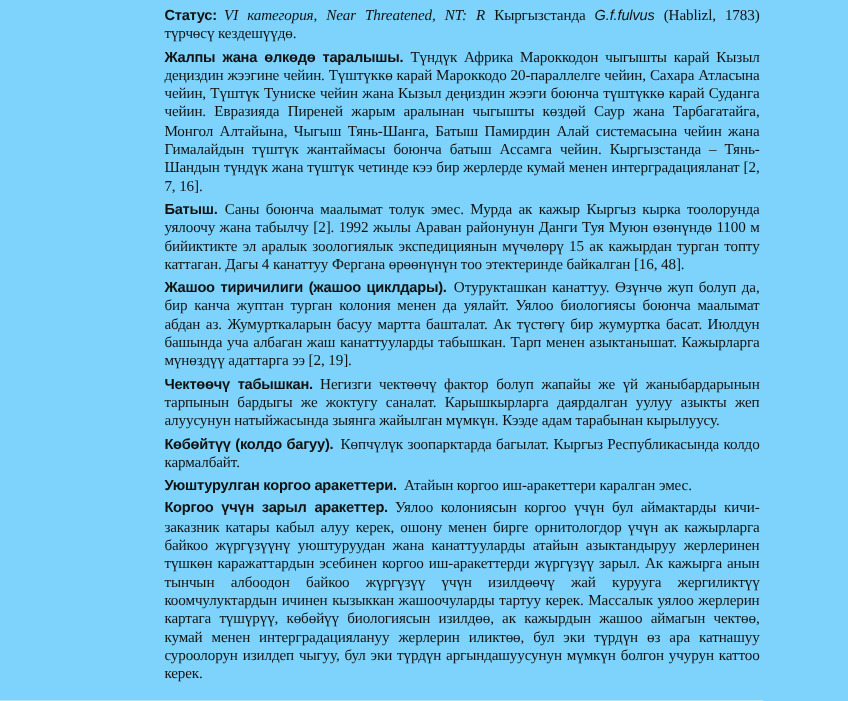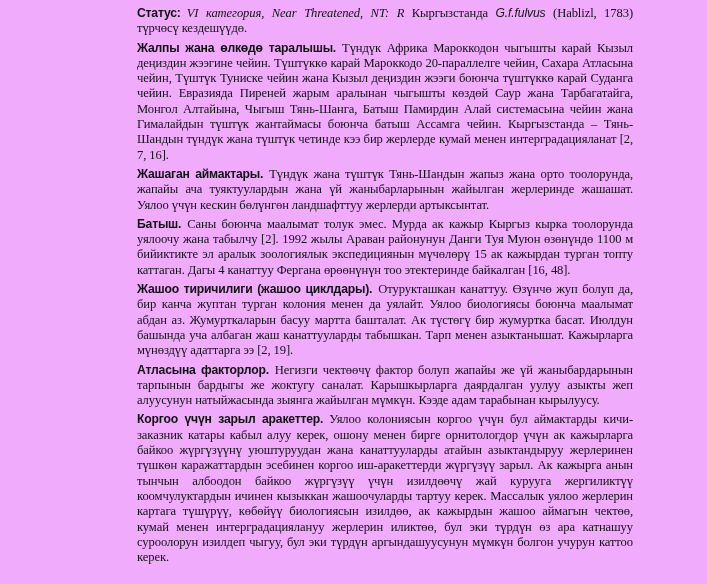--- a/index.html
+++ b/index.html
@@ -4,21 +4,21 @@
 <style>
   html, body {
     margin: 0;
     padding: 0;
     background: #ffffff;
   }
   .page {
     position: relative;
     width: 707px;
     height: 584px;
-    background: #f0abfc;
+    background: #7dd3fc;
     overflow: hidden;
     color: #121212;
     font-family: "Liberation Serif", serif;
   }
   .content {
     position: absolute;
     left: 137px;
     top: 6px;
     width: 496px;
   }
@@ -49,26 +49,27 @@
 </head>
 <body>
 
 <div class="page">
   <div class="content">
 
     <p class="para"><span class="heading">Статус:</span><span class="italic-serif">VI категория, Near Threatened, NT: R</span><span> Кыргызстанда </span><span class="sci-name">G.f.fulvus</span><span> (Hablizl, 1783) түрчөсү кездешүүдө.</span></p>
 
     <p class="para"><span class="heading">Жалпы жана өлкөдө таралышы.</span><span>Түндүк Африка Мароккодон чыгышты карай Кызыл деңиздин жээгине чейин. Түштүккө карай Мароккодо 20-параллелге чейин, Сахара Атласына чейин, Түштүк Туниске чейин жана Кызыл деңиздин жээги боюнча түштүккө карай Суданга чейин. Евразияда Пиреней жарым аралынан чыгышты көздөй Саур жана Тарбагатайга, Монгол Алтайына, Чыгыш Тянь-Шанга, Батыш Памирдин Алай системасына чейин жана Гималайдын түштүк жантаймасы боюнча батыш Ассамга чейин. Кыргызстанда – Тянь-Шандын түндүк жана түштүк четинде кээ бир жерлерде кумай менен интерградацияланат [2, 7, 16].</span></p>
 
-    <p class="para"><span class="heading">Жашаган аймактары.</span><span>Түндүк жана түштүк Тянь-Шандын жапыз жана орто тоолорунда, жапайы ача туяктуулардын жана үй жаныбарларынын жайылган жерлеринде жашашат. Уялоо үчүн кескин бөлүнгөн ландшафттуу жерлерди артыксынтат.</span></p>
 
     <p class="para"><span class="heading">Батыш.</span><span>Саны боюнча маалымат толук эмес. Мурда ак кажыр Кыргыз кырка тоолорунда уялоочу жана табылчу [2]. 1992 жылы Араван районунун Данги Туя Муюн өзөнүндө 1100 м бийиктикте эл аралык зоологиялык экспедициянын мүчөлөрү 15 ак кажырдан турган топту каттаган. Дагы 4 канаттуу Фергана өрөөнүнүн тоо этектеринде байкалган [16, 48].</span></p>
 
     <p class="para"><span class="heading">Жашоо тиричилиги (жашоо циклдары).</span><span>Отурукташкан канаттуу. Өзүнчө жуп болуп да, бир канча жуптан турган колония менен да уялайт. Уялоо биологиясы боюнча маалымат абдан аз. Жумурткаларын басуу мартта башталат. Ак түстөгү бир жумуртка басат. Июлдун башында уча албаган жаш канаттууларды табышкан. Тарп менен азыктанышат. Кажырларга мүнөздүү адаттарга ээ [2, 19].</span></p>
 
-    <p class="para"><span class="heading">Атласына факторлор.</span><span>Негизги чектөөчү фактор болуп жапайы же үй жаныбардарынын тарпынын бардыгы же жоктугу саналат. Карышкырларга даярдалган уулуу азыкты жеп алуусунун натыйжасында зыянга жайылган мүмкүн. Кээде адам тарабынан кырылуусу.</span></p>
+    <p class="para"><span class="heading">Чектөөчү табышкан.</span><span>Негизги чектөөчү фактор болуп жапайы же үй жаныбардарынын тарпынын бардыгы же жоктугу саналат. Карышкырларга даярдалган уулуу азыкты жеп алуусунун натыйжасында зыянга жайылган мүмкүн. Кээде адам тарабынан кырылуусу.</span></p>
 
+    <p class="para"><span class="heading">Көбөйтүү (колдо багуу).</span><span>Көпчүлүк зоопарктарда багылат. Кыргыз Республикасында колдо кармалбайт.</span></p>
 
+    <p class="para"><span class="heading">Уюштурулган коргоо аракеттери.</span><span>Атайын коргоо иш-аракеттери каралган эмес.</span></p>
 
     <p class="para"><span class="heading">Коргоо үчүн зарыл аракеттер.</span><span>Уялоо колониясын коргоо үчүн бул аймактарды кичи-заказник катары кабыл алуу керек, ошону менен бирге орнитологдор үчүн ак кажырларга байкоо жүргүзүүнү уюштуруудан жана канаттууларды атайын азыктандыруу жерлеринен түшкөн каражаттардын эсебинен коргоо иш-аракеттерди жүргүзүү зарыл. Ак кажырга анын тынчын албоодон байкоо жүргүзүү үчүн изилдөөчү жай курууга жергиликтүү коомчулуктардын ичинен кызыккан жашоочуларды тартуу керек. Массалык уялоо жерлерин картага түшүрүү, көбөйүү биологиясын изилдөө, ак кажырдын жашоо аймагын чектөө,  кумай менен интерградациялануу жерлерин иликтөө, бул эки түрдүн өз ара катнашуу суроолорун изилдеп чыгуу, бул эки түрдүн аргындашуусунун мүмкүн болгон учурун каттоо керек.</span></p>
 
   </div>
 </div>
 
 </body></html>

